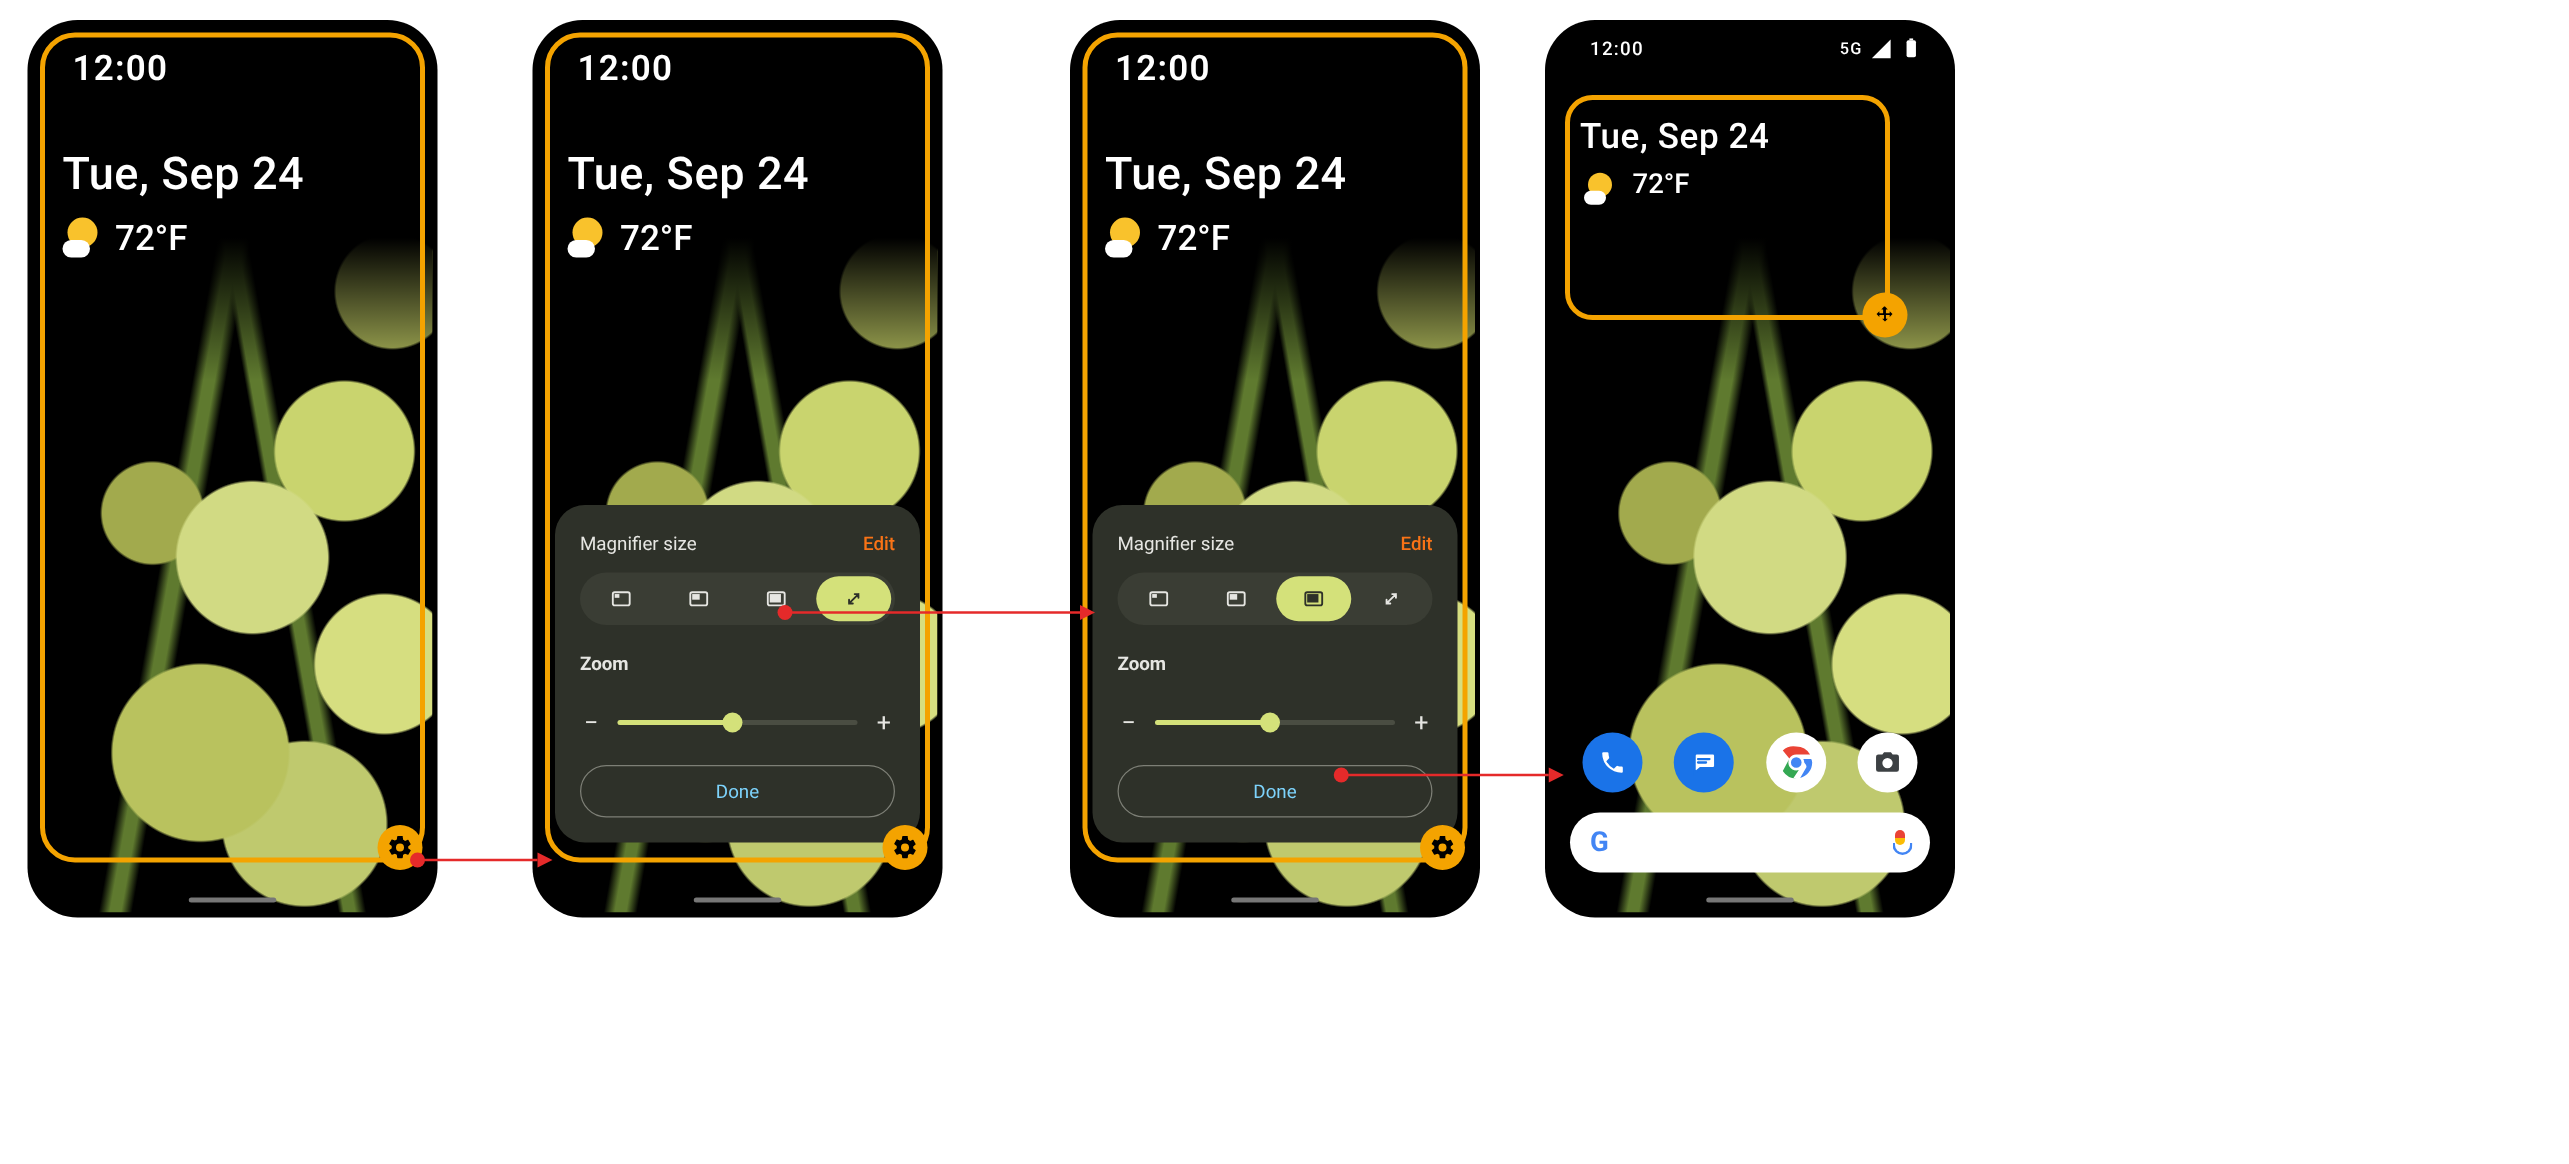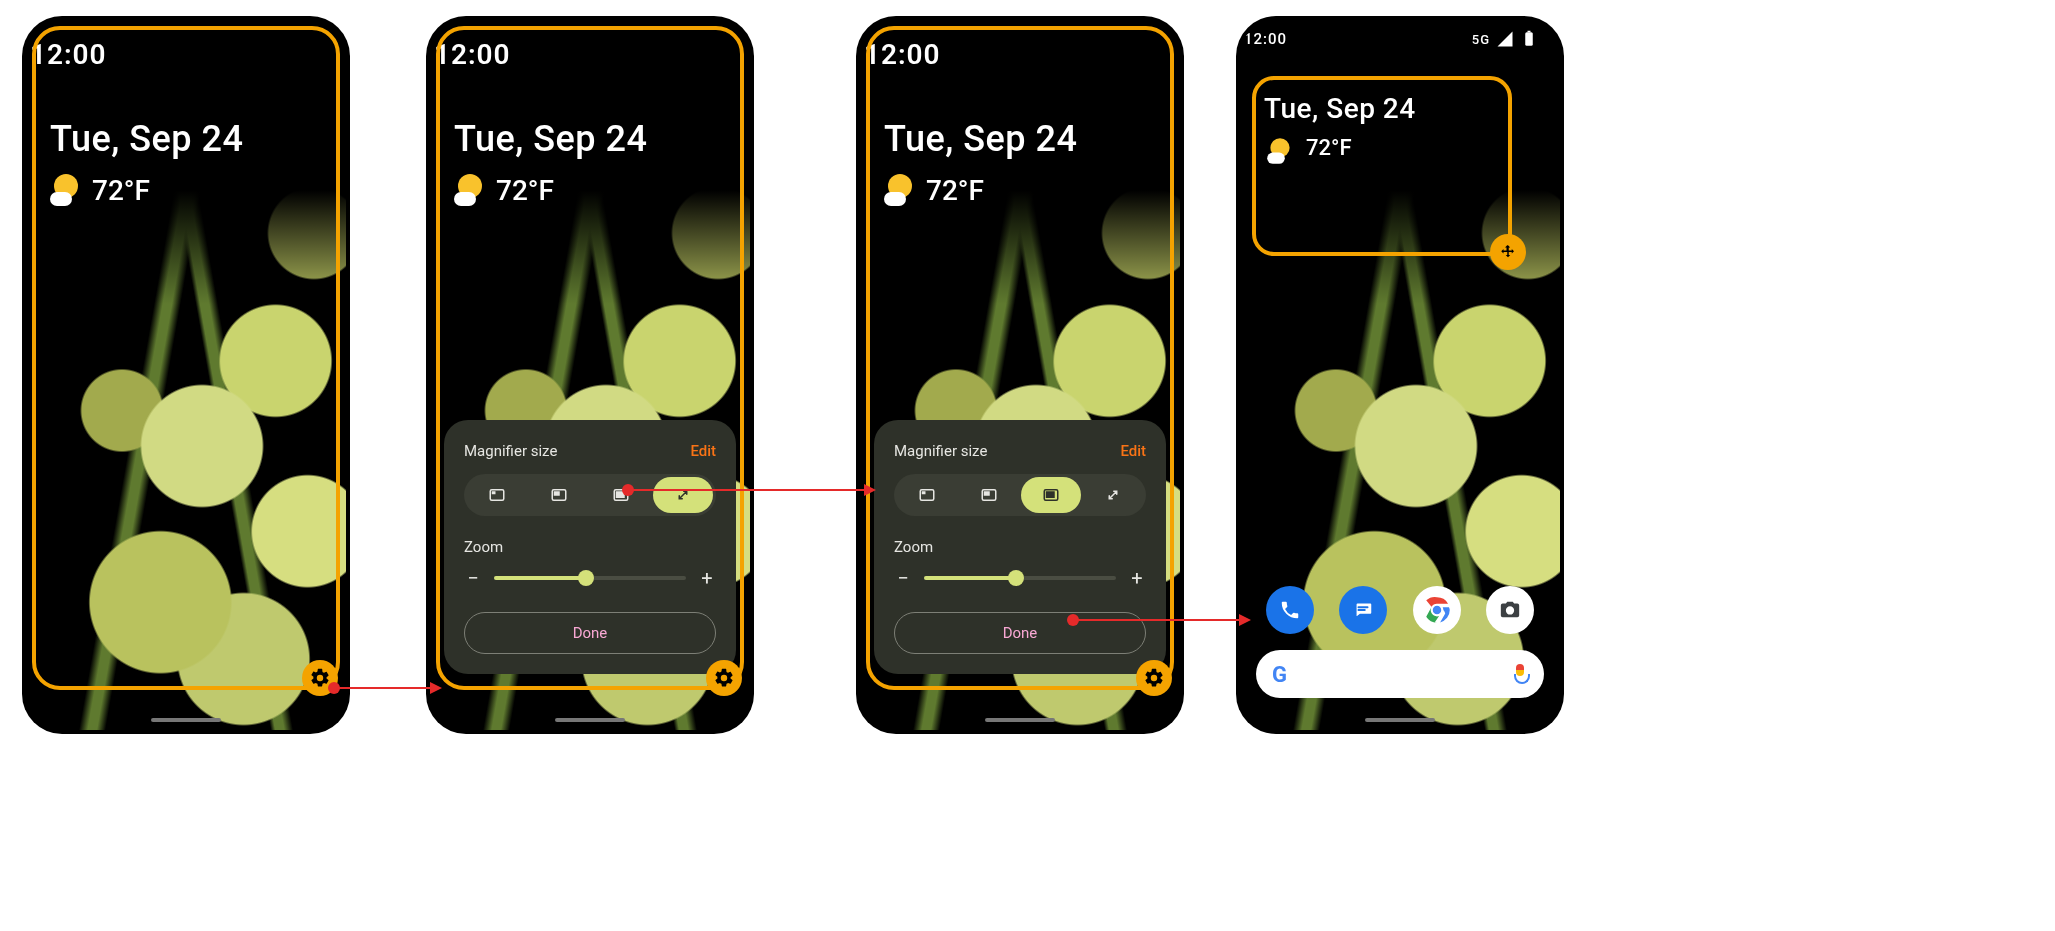--- a/index.html
+++ b/index.html
@@ -76,21 +76,21 @@
     position:absolute;
     width:36px; height:36px;
     background:#f4a300;
     border-radius:50%;
     display:flex; align-items:center; justify-content:center;
     color:#000;
     right:-18px; bottom:-18px;
   }
 
   
-  .statusbar { position:absolute; top:18px; left:4px; right:22px; display:flex; justify-content:space-between; align-items:center; font-weight:600; font-size:28px; letter-spacing:1px; }
+  .statusbar { position:absolute; top:18px; left:32px; right:22px; display:flex; justify-content:space-between; align-items:center; font-weight:600; font-size:28px; letter-spacing:1px; }
   .statusbar.small { font-size:15px; font-weight:500; top:10px; }
   .status-icons { display:flex; gap:6px; align-items:center; font-size:13px; }
 
   
   .hero { position:absolute; top:98px; left:24px; }
   .hero .date { font-size:36px; font-weight:500; letter-spacing:.5px; margin-bottom:14px; }
   .hero .weather { display:flex; align-items:flex-start; gap:10px; font-size:28px; font-weight:500; }
   .hero4 { top:72px; }
   .hero4 .date { font-size:28px; margin-bottom:10px; }
   .hero4 .weather { font-size:22px; }
@@ -130,33 +130,33 @@
   }
   .size-opt {
     flex:1;
     height:100%;
     display:flex; align-items:center; justify-content:center;
     border-radius:19px;
     color:#e6e6e2;
   }
   .size-opt.sel { background:#d4e17a; color:#2e3129; }
 
-  .zoom-label { margin-bottom:10px; }
+  .zoom-label { margin-bottom:26px;font-weight:bold; }
   .zoom-row { display:flex; align-items:center; gap:12px; margin-bottom:22px; }
   .zoom-row .minus, .zoom-row .plus { font-size:20px; width:18px; text-align:center; color:#e6e6e2; }
   .slider { flex:1; height:4px; background:#4a4d42; border-radius:2px; position:relative; }
   .slider .fill { position:absolute; left:0; top:0; bottom:0; border-radius:2px; background:#d4e17a; }
   .slider .knob { position:absolute; top:50%; width:16px; height:16px; background:#d4e17a; border-radius:50%; transform:translate(-50%,-50%); }
 
   .done-btn {
     width:100%; height:42px;
     border:1px solid #7d7f76;
     border-radius:21px;
     display:flex; align-items:center; justify-content:center;
-    color:#f9a8d4;
+    color:#7dd3fc;
     background:transparent;
   }
 
   
   .dock { position:absolute; bottom:96px; left:0; right:0; display:flex; justify-content:space-evenly; }
   .dock .app { width:48px; height:48px; border-radius:50%; display:flex; align-items:center; justify-content:center; font-size:22px; color:#fff; }
   .app.phone-ic { background:#1a73e8; }
   .app.msg-ic   { background:#1a73e8; }
   .app.chrome-ic{ background:#fff; color:#000; }
   .app.cam-ic   { background:#fff; color:#000; }

